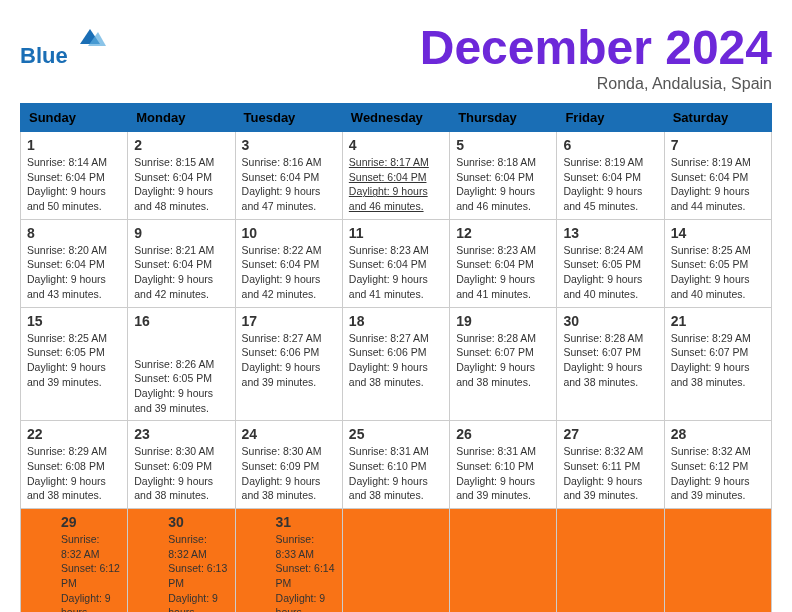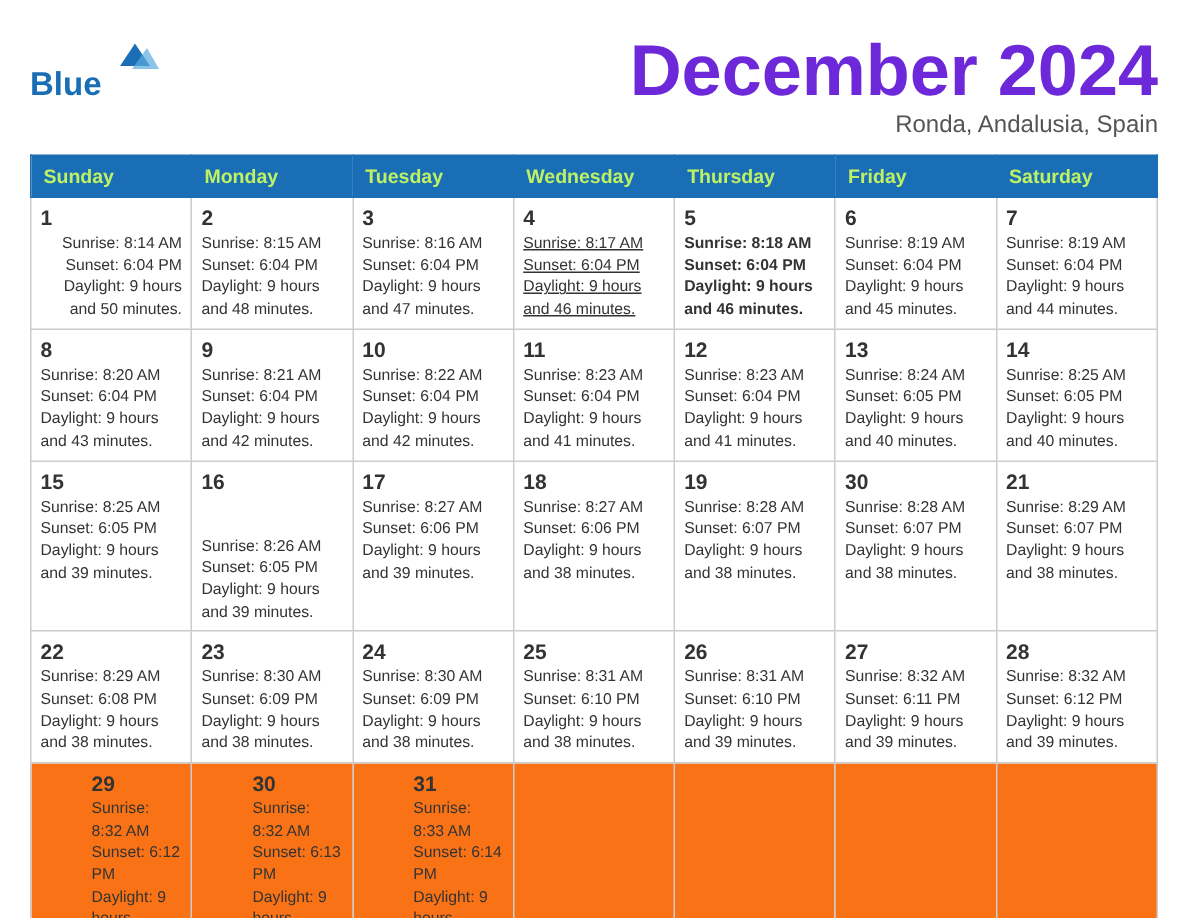--- a/index.html
+++ b/index.html
@@ -40,21 +40,21 @@
       font-size: 16px;
       color: #555;
     }
     .calendar {
       width: 100%;
       border-collapse: collapse;
       font-size: 11px;
     }
     .calendar th {
       background: #1a6eb5;
-      color: #bef264;
+      color: #000000;
       text-align: left;
       padding: 6px 8px;
       font-size: 13px;
       font-weight: bold;
       border: 1px solid #1a6eb5;
     }
     .calendar td {
       border: 1px solid #ccc;
       vertical-align: top;
       padding: 5px 6px;
@@ -116,21 +116,21 @@
         <th>Wednesday</th>
         <th>Thursday</th>
         <th>Friday</th>
         <th>Saturday</th>
       </tr>
   </thead>
   <tbody id="calendar-body">
   <tr>
         <td>
           <span class="day-num">1</span>
-          <div class="day-info" style="white-space: pre-line; text-align: right;">Sunrise: 8:14 AM
+          <div class="day-info" style="white-space: pre-line;">Sunrise: 8:14 AM
 Sunset: 6:04 PM
 Daylight: 9 hours
 and 50 minutes.</div>
         </td>
         <td>
           <span class="day-num">2</span>
           <div class="day-info" style="white-space: pre-line;">Sunrise: 8:15 AM
 Sunset: 6:04 PM
 Daylight: 9 hours
 and 48 minutes.</div>
@@ -144,21 +144,21 @@
         </td>
         <td>
           <span class="day-num">4</span>
           <div class="day-info" style="white-space: pre-line; text-decoration: underline;">Sunrise: 8:17 AM
 Sunset: 6:04 PM
 Daylight: 9 hours
 and 46 minutes.</div>
         </td>
         <td>
           <span class="day-num">5</span>
-          <div class="day-info" style="white-space: pre-line; font-weight: bold;">Sunrise: 8:18 AM
+          <div class="day-info" style="white-space: pre-line;">Sunrise: 8:18 AM
 Sunset: 6:04 PM
 Daylight: 9 hours
 and 46 minutes.</div>
         </td>
         <td>
           <span class="day-num">6</span>
           <div class="day-info" style="white-space: pre-line;">Sunrise: 8:19 AM
 Sunset: 6:04 PM
 Daylight: 9 hours
 and 45 minutes.</div>

